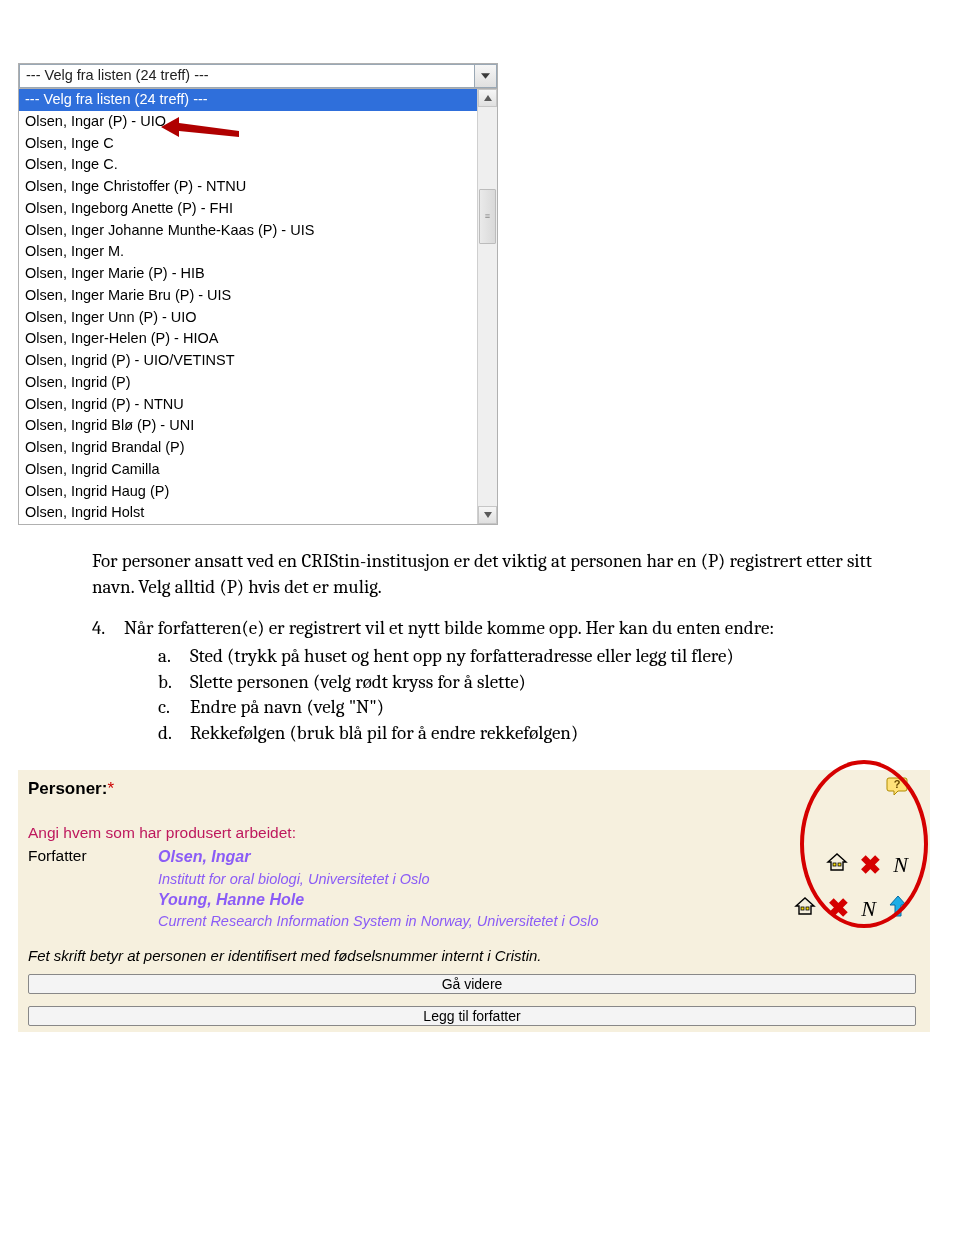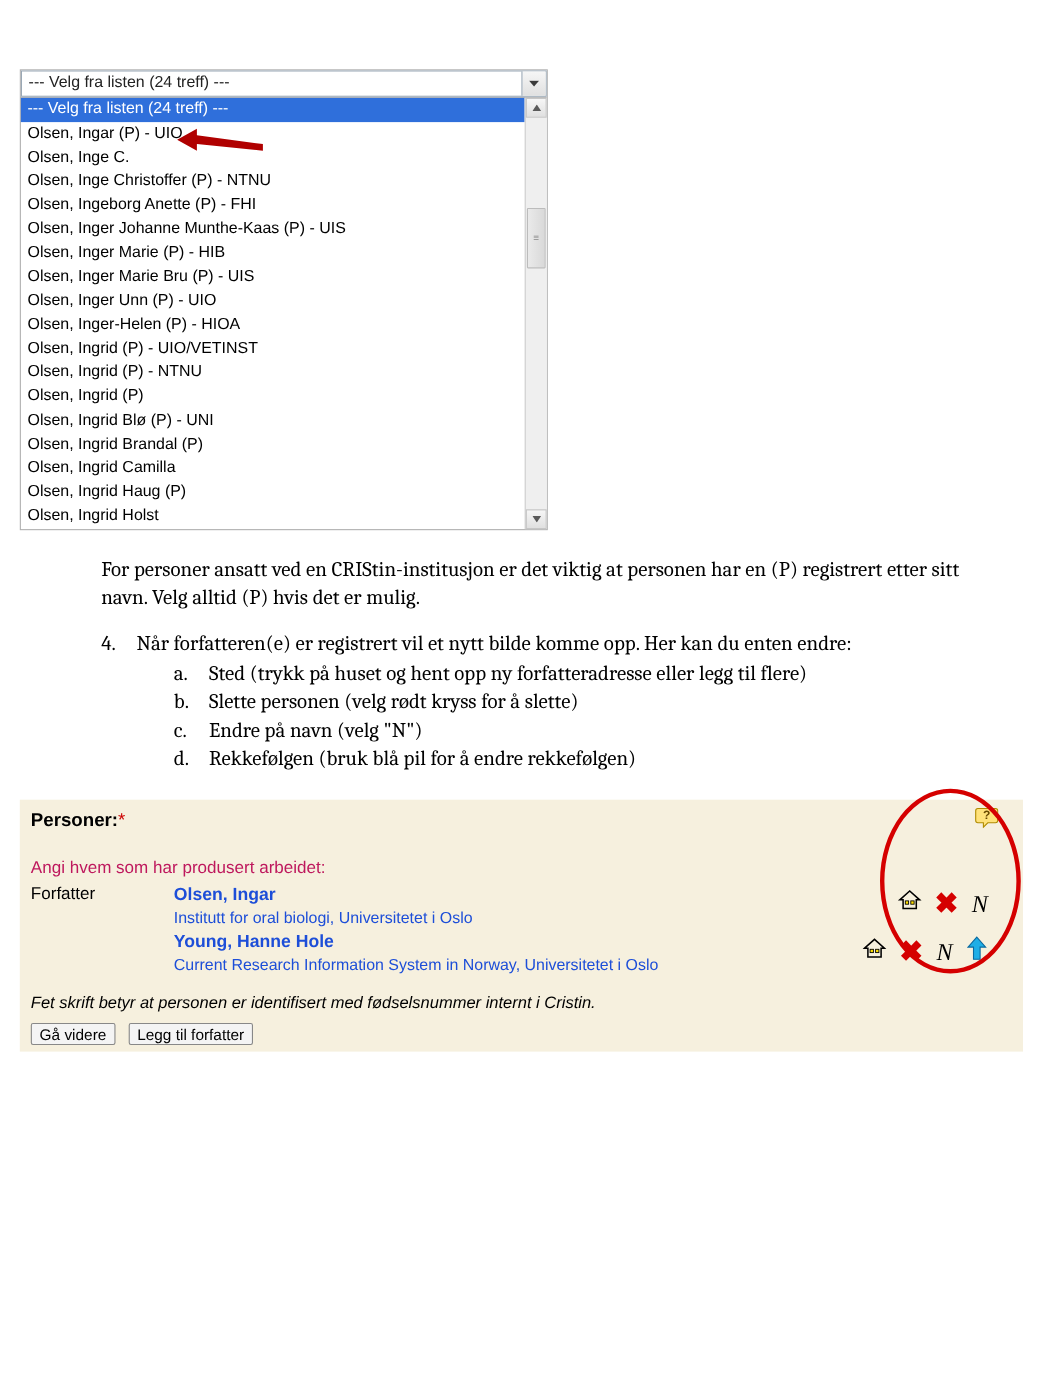--- a/index.html
+++ b/index.html
@@ -116,41 +116,41 @@
   .sublist .subitem .submarker { width: 32px; flex-shrink: 0; padding-left: 0; }
   .sublist-indent { padding-left: 34px; }
   .persons-figure {
     margin-left: -74px;
     font-family: Arial, Helvetica, sans-serif;
     position: relative;
   }
   .persons-box {
     background: #f6f0de;
     width: 912px;
-    padding: 8px 24px 6px 10px;
+    padding: 8px 14px 6px 10px;
     position: relative;
     font-size: 15.5px;
     color: #000;
   }
   .persons-title {
     font-weight: bold;
     font-size: 17px;
   }
   .persons-title .ast { color: #c00; font-weight: normal; }
   .persons-help {
     position: absolute;
     top: 6px;
     right: 22px;
     width: 22px;
     height: 20px;
   }
   .persons-sub { margin-top: 22px; color: #be185d; }
   .persons-table { margin-top: 2px; display: flex; }
   .persons-col-role { width: 130px; }
-  .persons-col-names { flex: 1; color: #1d4ed8; font-size: 16px; line-height: 1.4; }
+  .persons-col-names { flex: 1; color: #8b5cf6; font-size: 16px; line-height: 1.4; font-style: italic; }
   .persons-col-names .faded-bold { font-weight: bold; }
   .persons-col-names .faded-small { font-size: 14.5px; }
   .persons-icons {
     width: 170px;
     display: flex;
     flex-direction: column;
     gap: 14px;
     padding-top: 4px;
   }
   .icons-row {
@@ -172,20 +172,21 @@
     height: 168px;
     border: 4px solid #d50000;
     border-radius: 50%;
     pointer-events: none;
   }
   .persons-note { margin-top: 14px; font-size: 15px; font-style: italic; }
   .persons-buttons {
     margin-top: 8px;
     display: flex;
     gap: 12px;
+    flex-direction: column;
   }
   .persons-buttons button {
     font-family: Arial, Helvetica, sans-serif;
     font-size: 14px;
     padding: 1px 7px;
     background: #f4f4f4;
     border: 1px solid #888;
     border-radius: 2px;
   }
 </style>
@@ -202,31 +203,33 @@
         <span class="dropdown-arrow-btn">
           <svg viewBox="0 0 10 6">
               <path d="M0 0 L10 0 L5 6 Z" fill="#3a3a3a"></path>
             </svg>
         </span>
       </div>
       <div class="dropdown-list-wrap">
         <div class="dropdown-list">
           <div class="dropdown-item selected">--- Velg fra listen (24 treff) ---</div>
           <div class="dropdown-item">Olsen, Ingar (P) - UIO</div>
+          <div class="dropdown-item">Olsen, Inge C</div>
           <div class="dropdown-item">Olsen, Inge C.</div>
           <div class="dropdown-item">Olsen, Inge Christoffer (P) - NTNU</div>
           <div class="dropdown-item">Olsen, Ingeborg Anette (P) - FHI</div>
           <div class="dropdown-item">Olsen, Inger Johanne Munthe-Kaas (P) - UIS</div>
+          <div class="dropdown-item">Olsen, Inger M.</div>
           <div class="dropdown-item">Olsen, Inger Marie (P) - HIB</div>
           <div class="dropdown-item">Olsen, Inger Marie Bru (P) - UIS</div>
           <div class="dropdown-item">Olsen, Inger Unn (P) - UIO</div>
           <div class="dropdown-item">Olsen, Inger-Helen (P) - HIOA</div>
           <div class="dropdown-item">Olsen, Ingrid (P) - UIO/VETINST</div>
+          <div class="dropdown-item">Olsen, Ingrid (P)</div>
           <div class="dropdown-item">Olsen, Ingrid (P) - NTNU</div>
-          <div class="dropdown-item">Olsen, Ingrid (P)</div>
           <div class="dropdown-item">Olsen, Ingrid Blø (P) - UNI</div>
           <div class="dropdown-item">Olsen, Ingrid Brandal (P)</div>
           <div class="dropdown-item">Olsen, Ingrid Camilla</div>
           <div class="dropdown-item">Olsen, Ingrid Haug (P)</div>
           <div class="dropdown-item">Olsen, Ingrid Holst</div>
           <svg class="red-arrow" viewBox="0 0 80 30">
             <polygon points="0,12 18,2 18,8 78,16 78,22 18,16 18,22" fill="#b00000"></polygon>
           </svg>
         </div>
         <div class="scroll-col">

